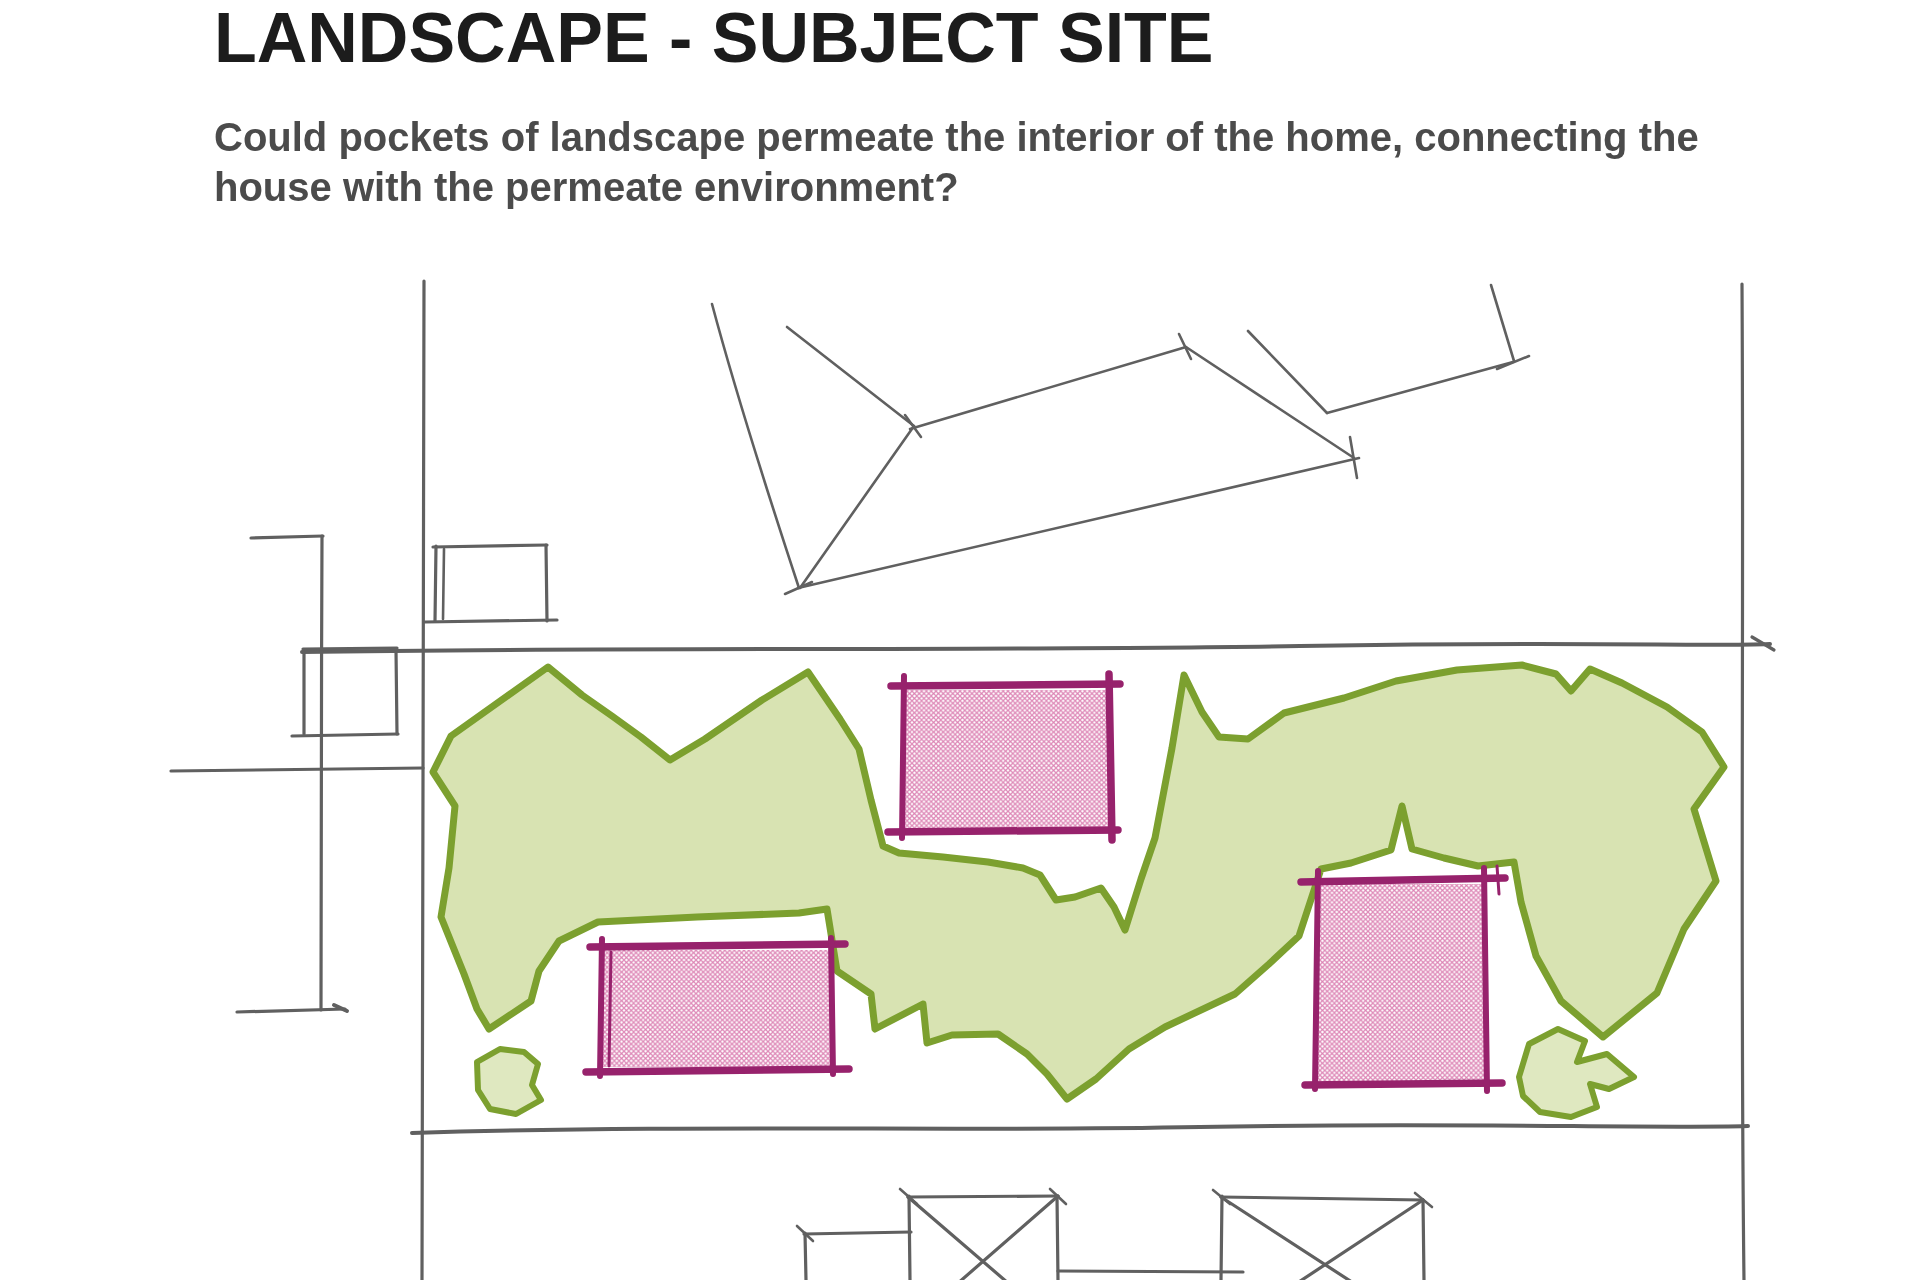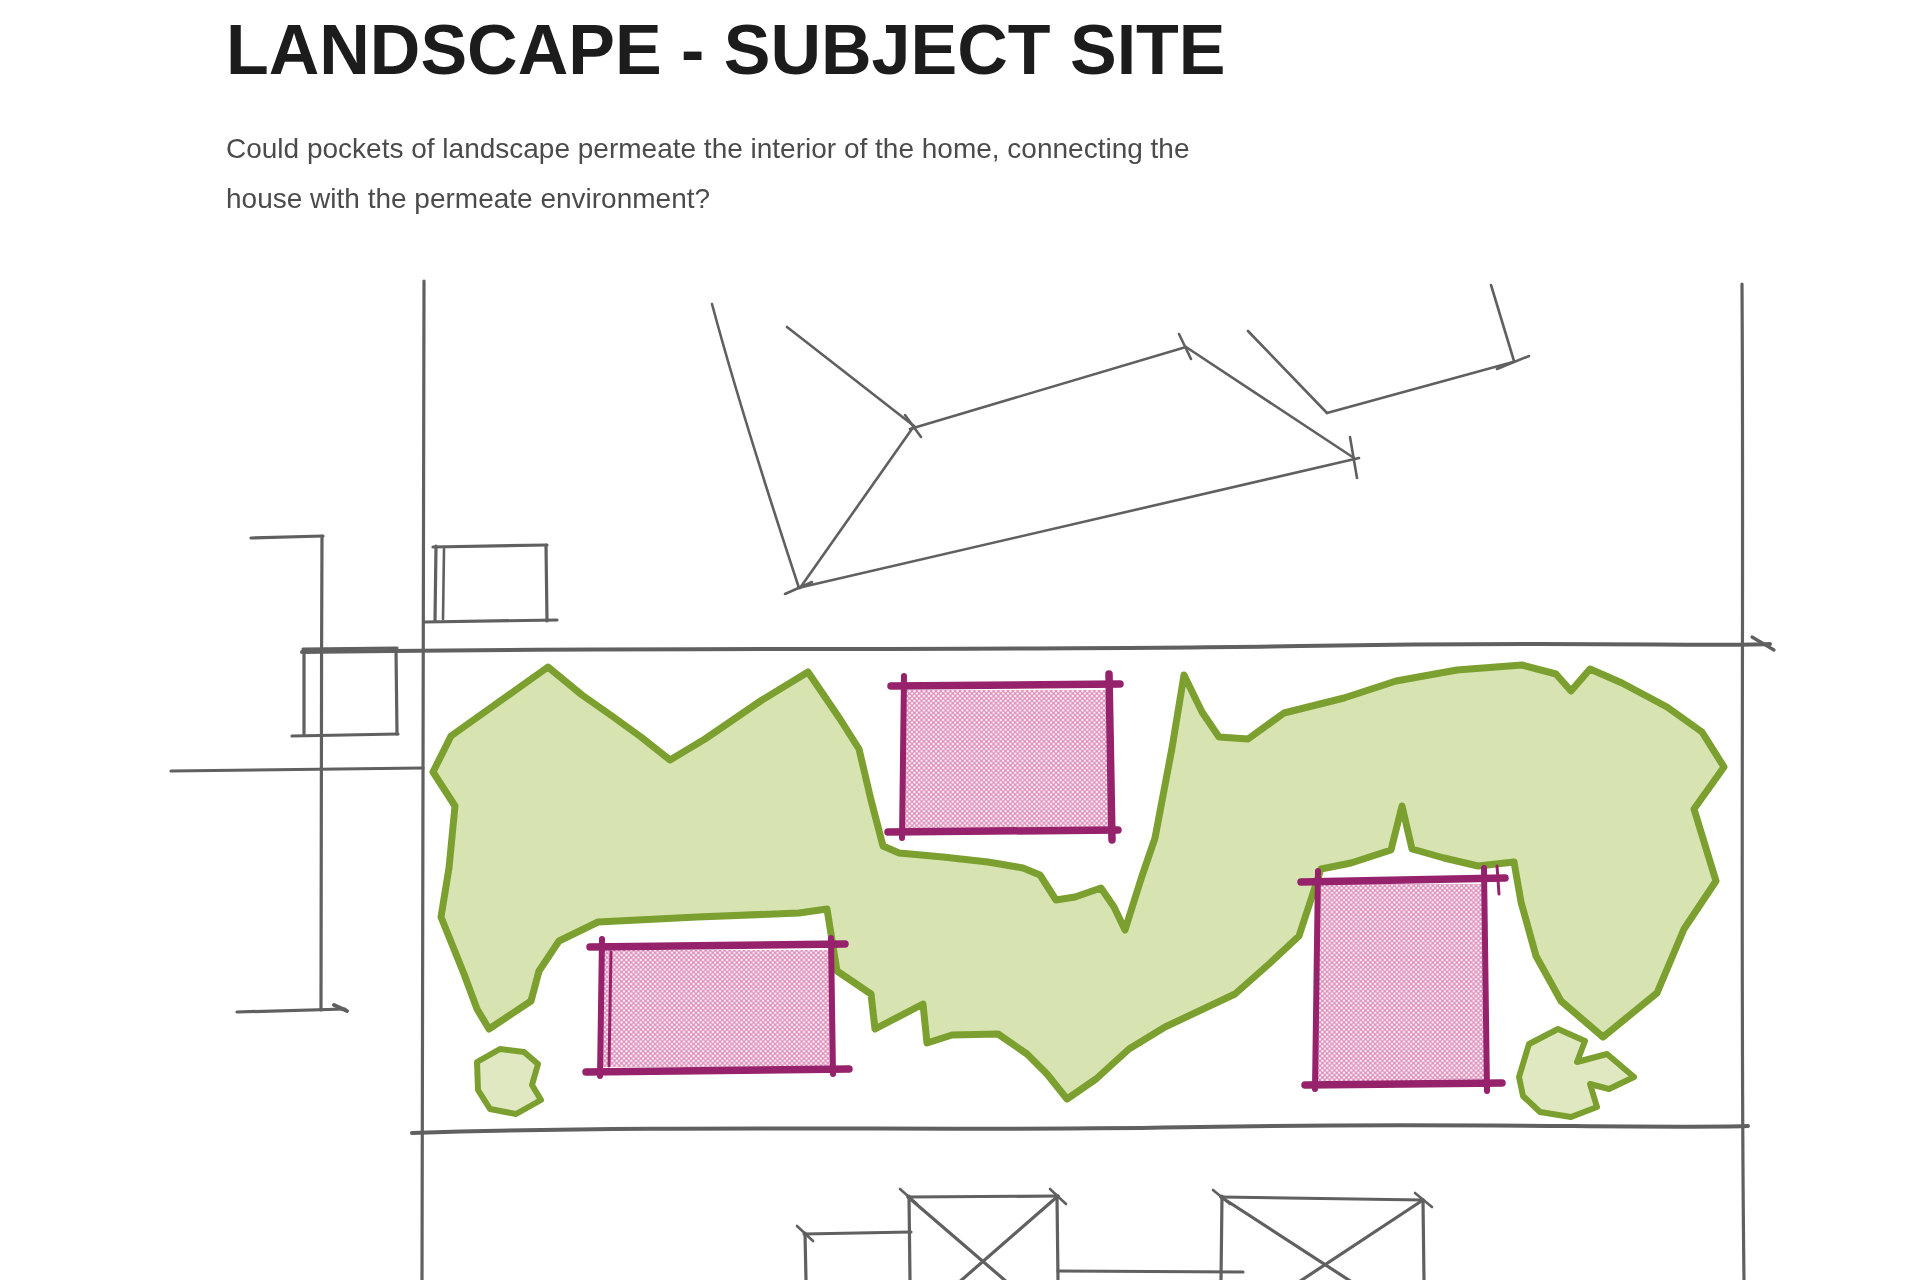--- a/index.html
+++ b/index.html
@@ -5,34 +5,34 @@
   html,body{margin:0;padding:0;background:#fff;}
   #page{
     position:relative;
     width:1920px;height:1280px;
     background:var(--page_bg,#fff);
     overflow:hidden;
     font-family:"Liberation Sans", sans-serif;
   }
   #header{position:absolute;left:214px;top:0;z-index:2;}
   #page-title{
-    margin:12px;
+    margin:0;
     font-size:70px;
     font-weight:bold;
     letter-spacing:0px;
     line-height:64px;
     padding-top:6px;
     color:var(--title_text,#1c1c1c);
   }
   #subtitle{
-    margin:12px;
+    margin:0;
     margin-top:42px;
-    font-size:28px;
+    font-size:40px;
     line-height:50px;
-    font-weight:normal;
+    font-weight:bold;
     color:var(--subtitle_text,#4b4b4b);
     max-width:1600px;
   }
   #sketch-svg{position:absolute;left:0;top:0;z-index:1;}
 
   .gray-line{
     fill:none;
     stroke:var(--sketch_line,#606060);
     stroke-linecap:round;
     stroke-linejoin:round;

